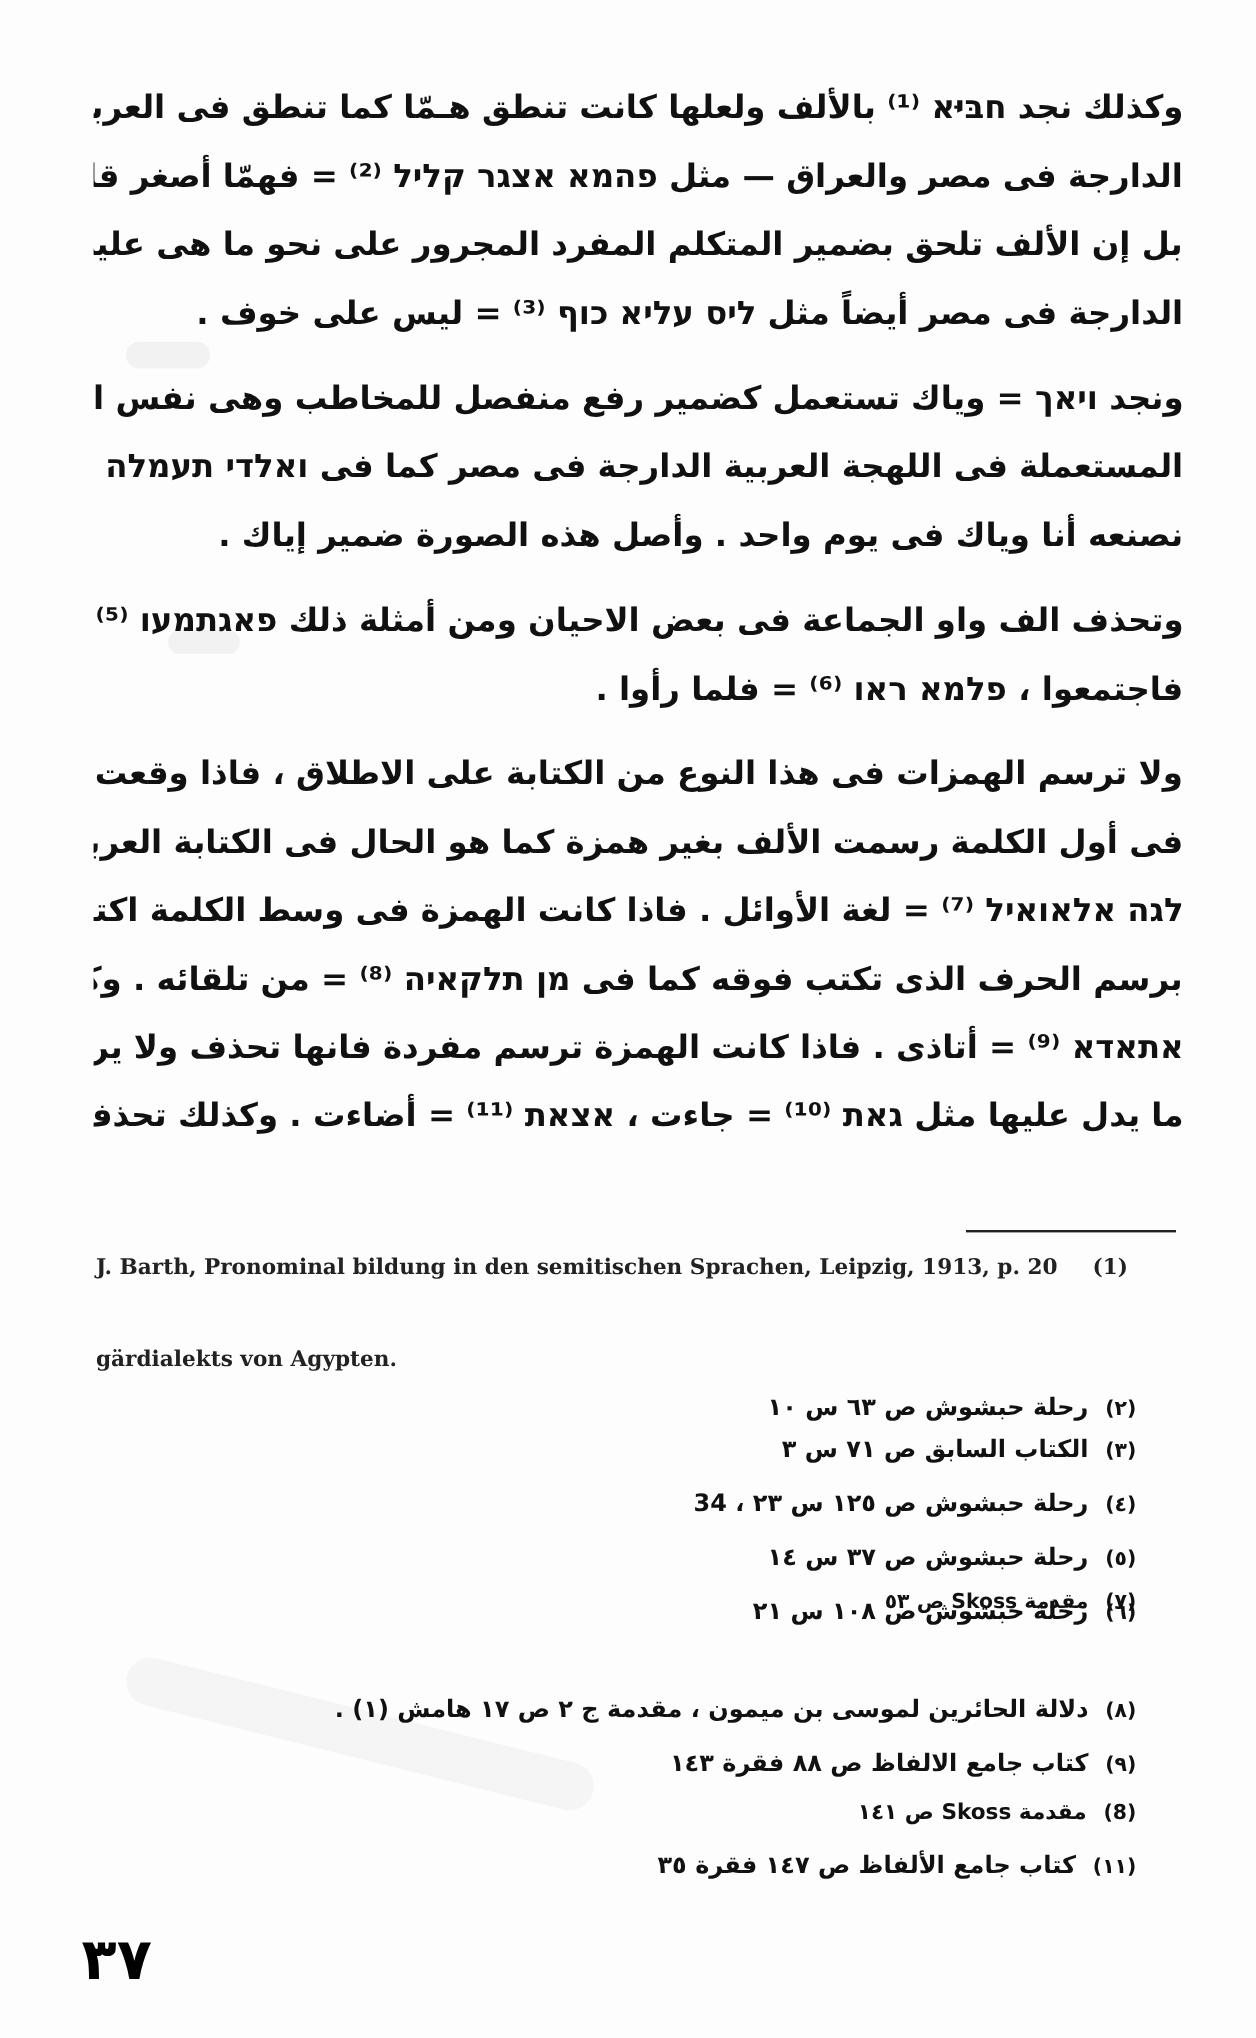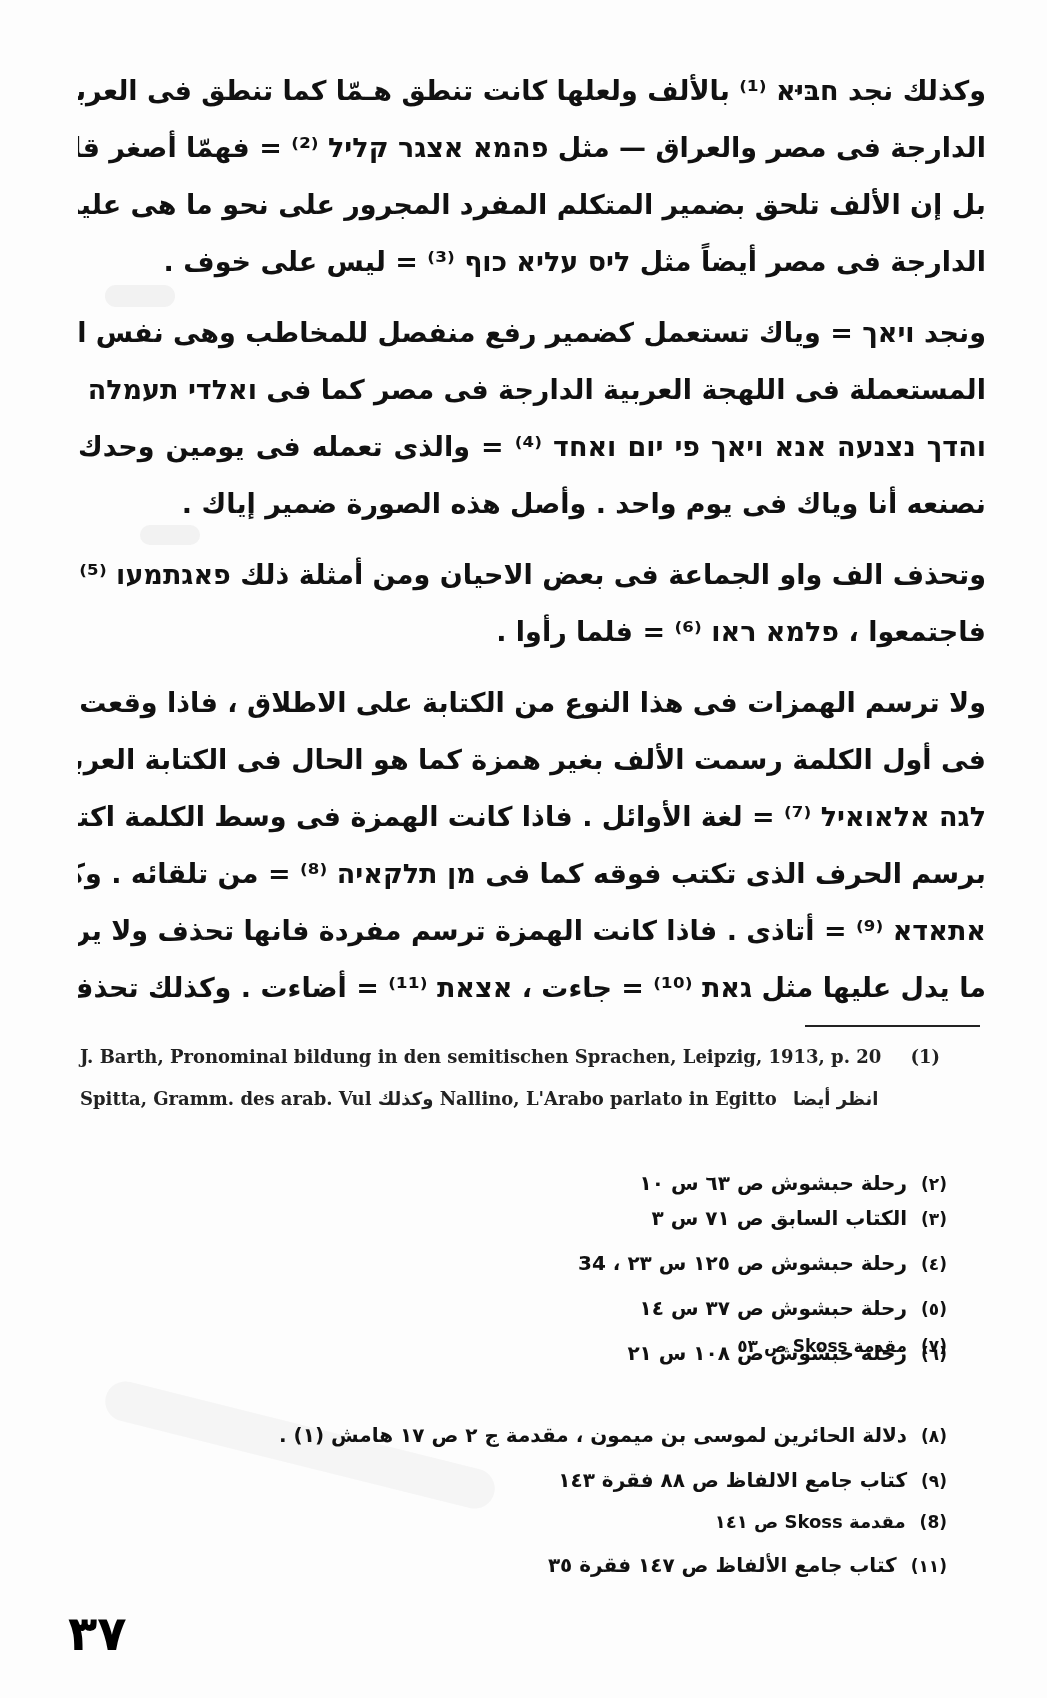--- a/index.html
+++ b/index.html
@@ -30,21 +30,20 @@
     .fn-latin {
       position: absolute; left: 80px; width: 860px;
       font-family: "DejaVu Serif", serif; font-size: 18px; font-weight: bold; color: #222;
       line-height: 34px;
     }
     .fn-ar {
       position: absolute; right: 100px;
       direction: rtl; text-align: left;
       font-family: "DejaVu Sans", sans-serif; font-size: 20px; font-weight: bold; color: #111;
       white-space: nowrap;
-      margin-top: 11px;
     }
     .fn-num { display: inline-block; margin-left: 14px; font-size: 17px; }
     .page-number {
       position: absolute; left: 68px; top: 1605px;
       font-family: "DejaVu Sans", sans-serif; font-size: 48px; font-weight: bold; color: #000;
     }
   </style>
 </head>
 <body>
 
@@ -57,21 +56,20 @@
   <div class="body-text">
     <p class="para">
       <span class="line">وكذلك نجد חבּיּא ⁽¹⁾ بالألف ولعلها كانت تنطق هـمّا كما تنطق فى العربية</span>
       <span class="line">الدارجة فى مصر والعراق — مثل פהמא אצגר קליל ⁽²⁾ = فهمّا أصغر قليل .</span>
       <span class="line">بل إن الألف تلحق بضمير المتكلم المفرد المجرور على نحو ما هى عليه فى العربية</span>
       <span class="line last">الدارجة فى مصر أيضاً مثل ליס עליא כוף ⁽³⁾ = ليس على خوف .</span>
     </p>
     <p class="para gap">
       <span class="line">ونجد ויאך = وياك تستعمل كضمير رفع منفصل للمخاطب وهى نفس الصورة</span>
       <span class="line">المستعملة فى اللهجة العربية الدارجة فى مصر كما فى ואלדי תעמלה פי יומין</span>
-      <span class="line">והדך נצנעה אנא ויאך פי יום ואחד ⁽⁴⁾ = والذى تعمله فى يومين وحدك</span>
       <span class="line last">نصنعه أنا وياك فى يوم واحد . وأصل هذه الصورة ضمير إياك .</span>
     </p>
     <p class="para gap">
       <span class="line">وتحذف الف واو الجماعة فى بعض الاحيان ومن أمثلة ذلك פאגתמעו ⁽⁵⁾ =</span>
       <span class="line last">فاجتمعوا ، פלמא ראו ⁽⁶⁾ = فلما رأوا .</span>
     </p>
     <p class="para gap">
       <span class="line">ولا ترسم الهمزات فى هذا النوع من الكتابة على الاطلاق ، فاذا وقعت الهمزة</span>
       <span class="line">فى أول الكلمة رسمت الألف بغير همزة كما هو الحال فى الكتابة العربية مثل</span>
       <span class="line">לגה אלאואיל ⁽⁷⁾ = لغة الأوائل . فاذا كانت الهمزة فى وسط الكلمة اكتفى</span>
@@ -80,25 +78,22 @@
       <span class="line">ما يدل عليها مثل גאת ⁽¹⁰⁾ = جاءت ، אצאת ⁽¹¹⁾ = أضاءت . وكذلك تحذف</span>
     </p>
   </div>
 
   <div class="rule"></div>
 
   <div class="fn-latin" style="top:1040px;">
     <span>J. Barth, Pronominal bildung in den semitischen Sprachen, Leipzig, 1913, p. 20</span>
     <span style="position:absolute;right:0;top:0;">(1)</span>
   </div>
-  <div class="fn-latin" style="top:1082px;">
-    <span>Spitta, Gramm. des arab. Vul</span>
-    <span style="font-family:'DejaVu Sans',sans-serif;">وكذلك</span>
-    <span>Nallino,  L'Arabo parlato  in Egitto</span>
-    <span style="font-family:'DejaVu Sans',sans-serif;margin-left:10px;">انظر أيضا</span>
+  <div class="fn-latin" style="top:1116px;">
+    <span>gärdialekts von Agypten.</span>
   </div>
 
   <div class="fn-ar" style="top:1160px;"><span class="fn-num">(٢)</span><span>رحلة حبشوش ص ٦٣ س ١٠</span></div>
   <div class="fn-ar" style="top:1195px;"><span class="fn-num">(٣)</span><span>الكتاب السابق ص ٧١ س ٣</span></div>
   <div class="fn-ar" style="top:1240px;"><span class="fn-num">(٤)</span><span>رحلة حبشوش ص ١٢٥ س ٢٣ ، 34</span></div>
   <div class="fn-ar" style="top:1285px;"><span class="fn-num">(٥)</span><span>رحلة حبشوش ص ٣٧ س ١٤</span></div>
   <div class="fn-ar" style="top:1330px;"><span class="fn-num">(٦)</span><span>رحلة حبشوش ص ١٠٨ س ٢١</span></div>
   <div class="fn-ar" style="top:1325px;font-size:17px;"><span class="fn-num">(٧)</span><span>مقدمة Skoss ص ٥٣</span></div>
   <div class="fn-ar" style="top:1412px;"><span class="fn-num">(٨)</span><span>دلالة الحائرين لموسى بن ميمون ، مقدمة ج ٢ ص ١٧ هامش (١) .</span></div>
   <div class="fn-ar" style="top:1457px;"><span class="fn-num">(٩)</span><span>كتاب جامع الالفاظ ص ٨٨ فقرة ١٤٣</span></div>

